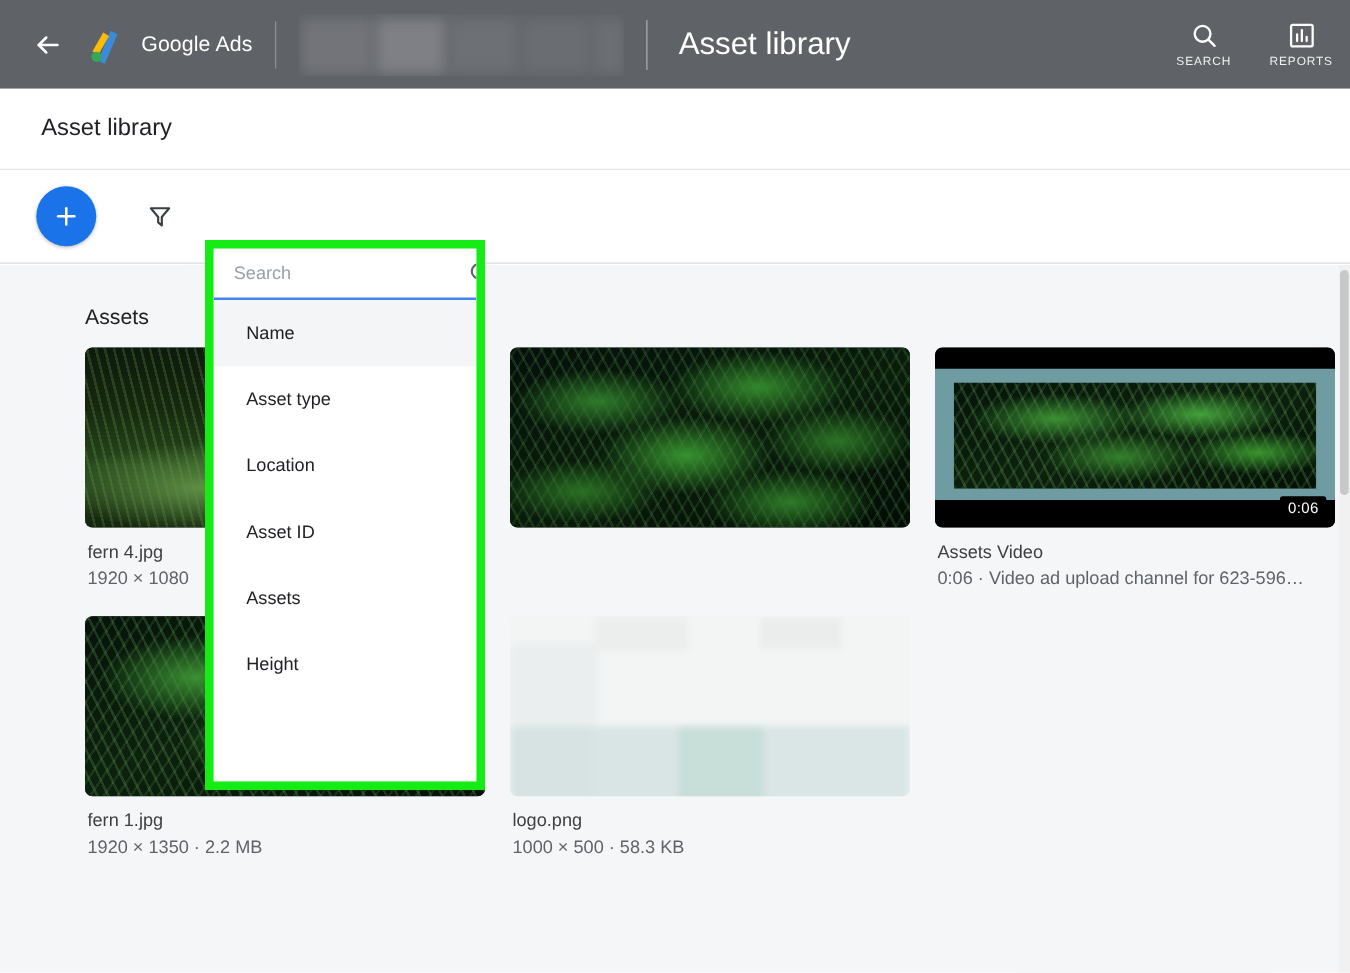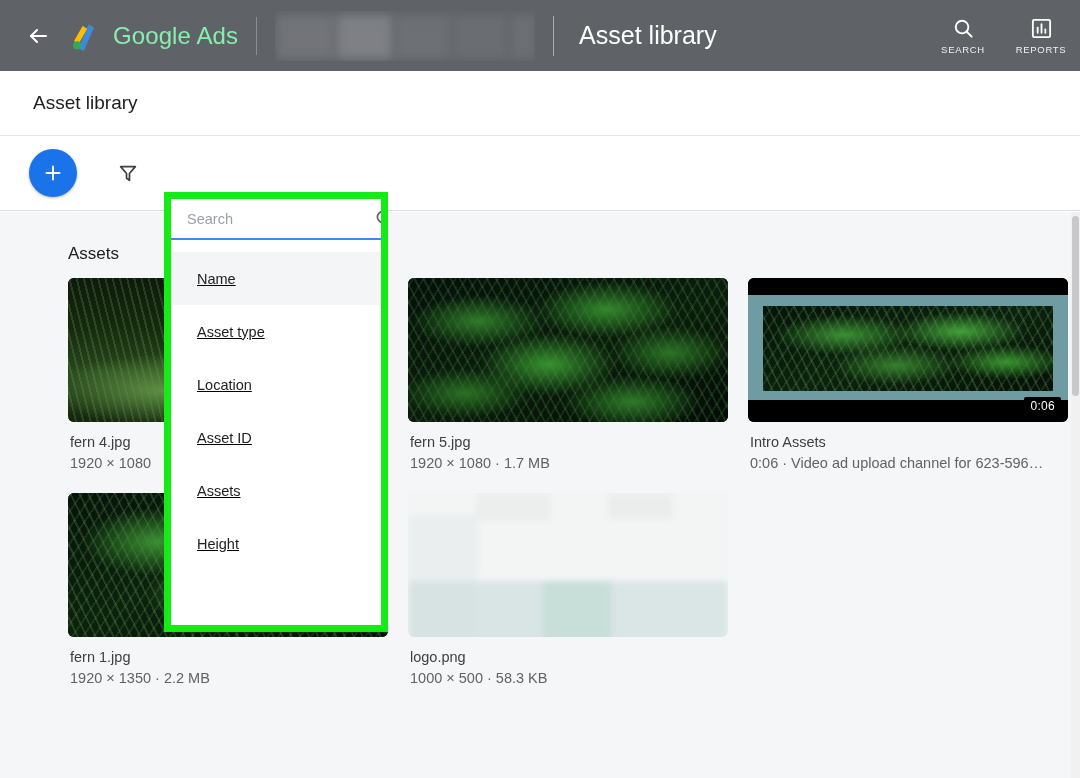--- a/index.html
+++ b/index.html
@@ -21,21 +21,21 @@
     width: 48px; height: 48px; margin-left: 14px;
     display: flex; align-items: center; justify-content: center;
     cursor: pointer;
   }
   .brand {
     display: flex; align-items: center; gap: 11px;
     margin-left: 6px;
   }
   .brand-logo { width: 34px; height: 34px; display: block; }
   .brand-text {
-    font-size: 24px; color: #86efac; letter-spacing: .1px;
+    font-size: 17px; color: #ffffff; letter-spacing: .1px;
     white-space: nowrap;
   }
   .brand-text .b { font-weight: 400; }
   .divider-v {
     width: 1px; height: 38px; background: #8b8e93;
     margin: 0 18px;
   }
   .acct-blur {
     position: relative; width: 260px; height: 50px;
     overflow: hidden;
@@ -218,21 +218,21 @@
     display: flex; align-items: center;
     padding: 0 12px 0 16px; background: #fff;
   }
   .dd-search input {
     flex: 1; border: none; outline: none;
     font-size: 14.5px; color: #3c4043;
     font-family: "Liberation Sans", sans-serif;
     background: transparent;
   }
   .dd-search input::placeholder { color: #9aa0a6; }
-  .dd-list { flex: 1; overflow: hidden; padding-top: 12px; text-decoration: underline; }
+  .dd-list { flex: 1; overflow: hidden; padding-top: 0; }
   .dd-item {
     height: 53px; display: flex; align-items: center;
     padding-left: 26px; font-size: 14.5px; color: #202124;
     cursor: pointer; white-space: nowrap;
   }
   .dd-item.hover { background: #f4f5f6; }
 
   svg { display: block; }
 </style>
 </head>
@@ -337,40 +337,36 @@
       </div>
       <div class="meta">
         <div class="nm">fern 4.jpg</div>
         <div class="sub">1920 × 1080</div>
       </div>
     </div>
 
     <div class="card">
       <div class="thumb">
         <div class="fern-b"></div>
-      </div>
-      <div class="meta">
-        <div class="nm">fern 5.jpg</div>
-        <div class="sub">1920 × 1080 · 1.7 MB</div>
       </div>
     </div>
 
     <div class="card">
       <div class="thumb">
         <div class="vid-outer">
           <div class="vid-frame">
             <div class="vid-inner">
               <div class="fern-c"></div>
             </div>
           </div>
         </div>
         <span class="dur-badge">0:06</span>
       </div>
       <div class="meta">
-        <div class="nm">Intro Assets</div>
+        <div class="nm">Assets Video</div>
         <div class="sub">0:06 · Video ad upload channel for 623-596…</div>
       </div>
     </div>
 
     <div class="card">
       <div class="thumb">
         <div class="fern-c"></div>
       </div>
       <div class="meta">
         <div class="nm">fern 1.jpg</div>

